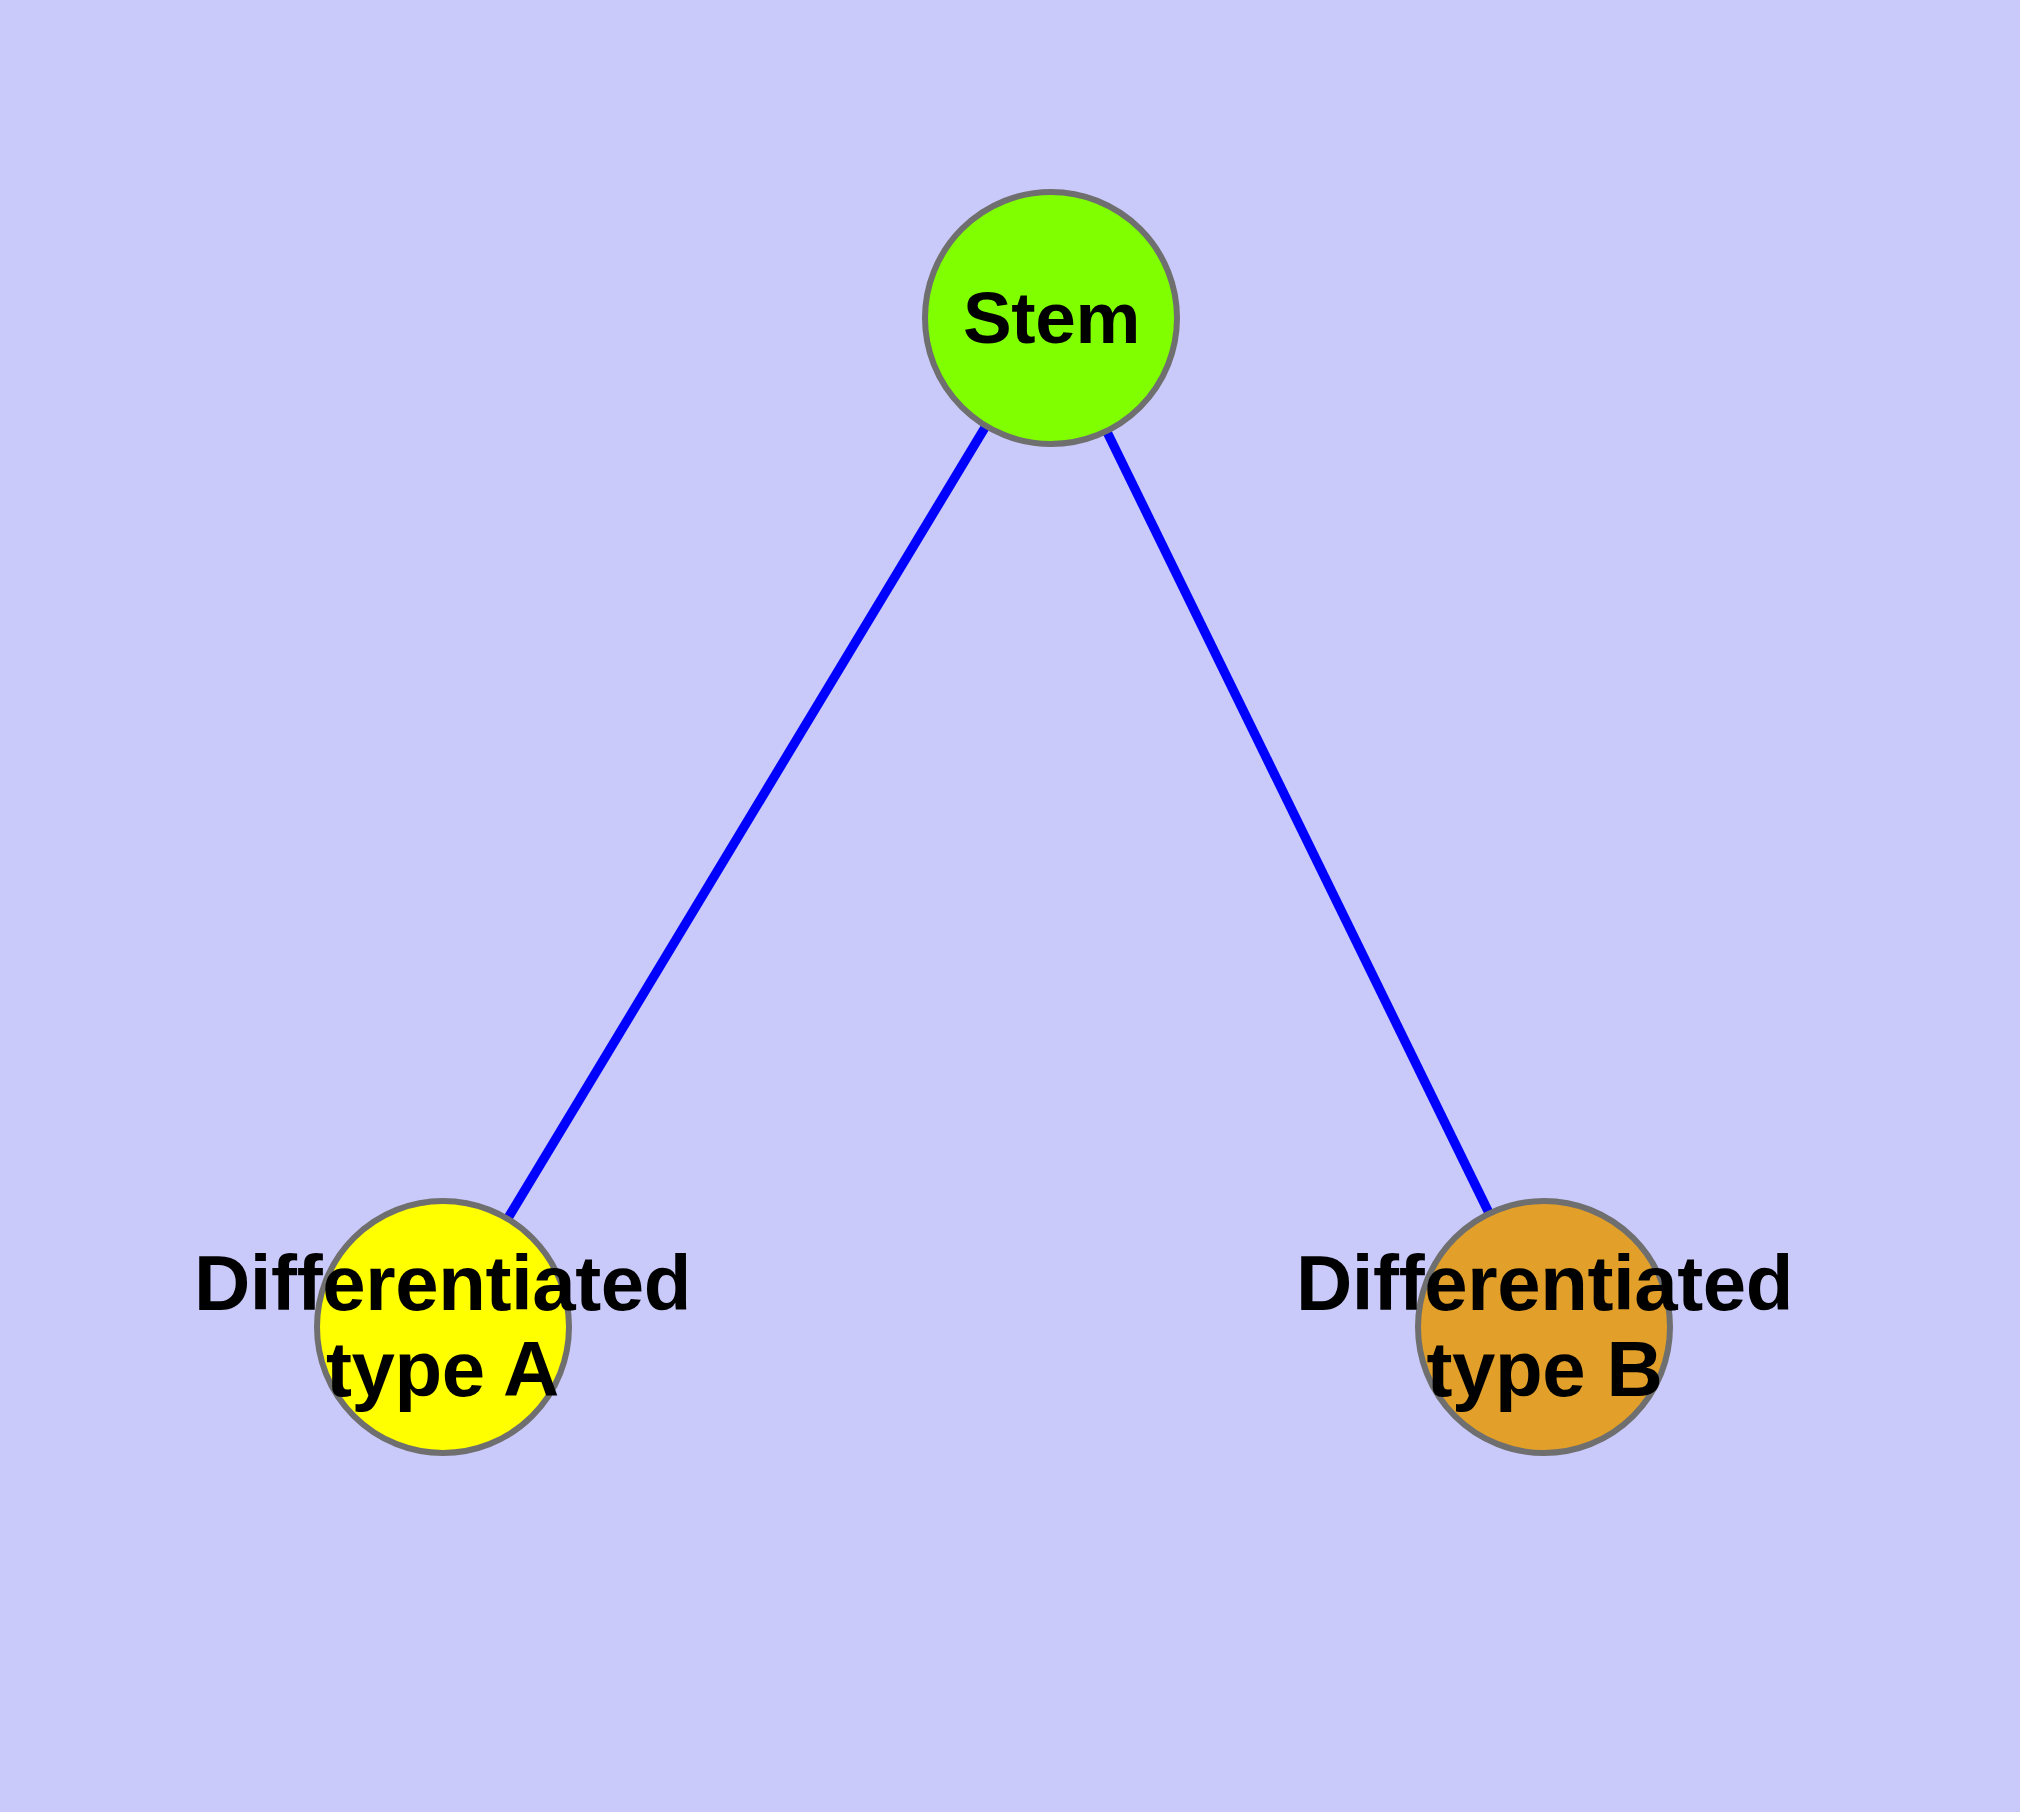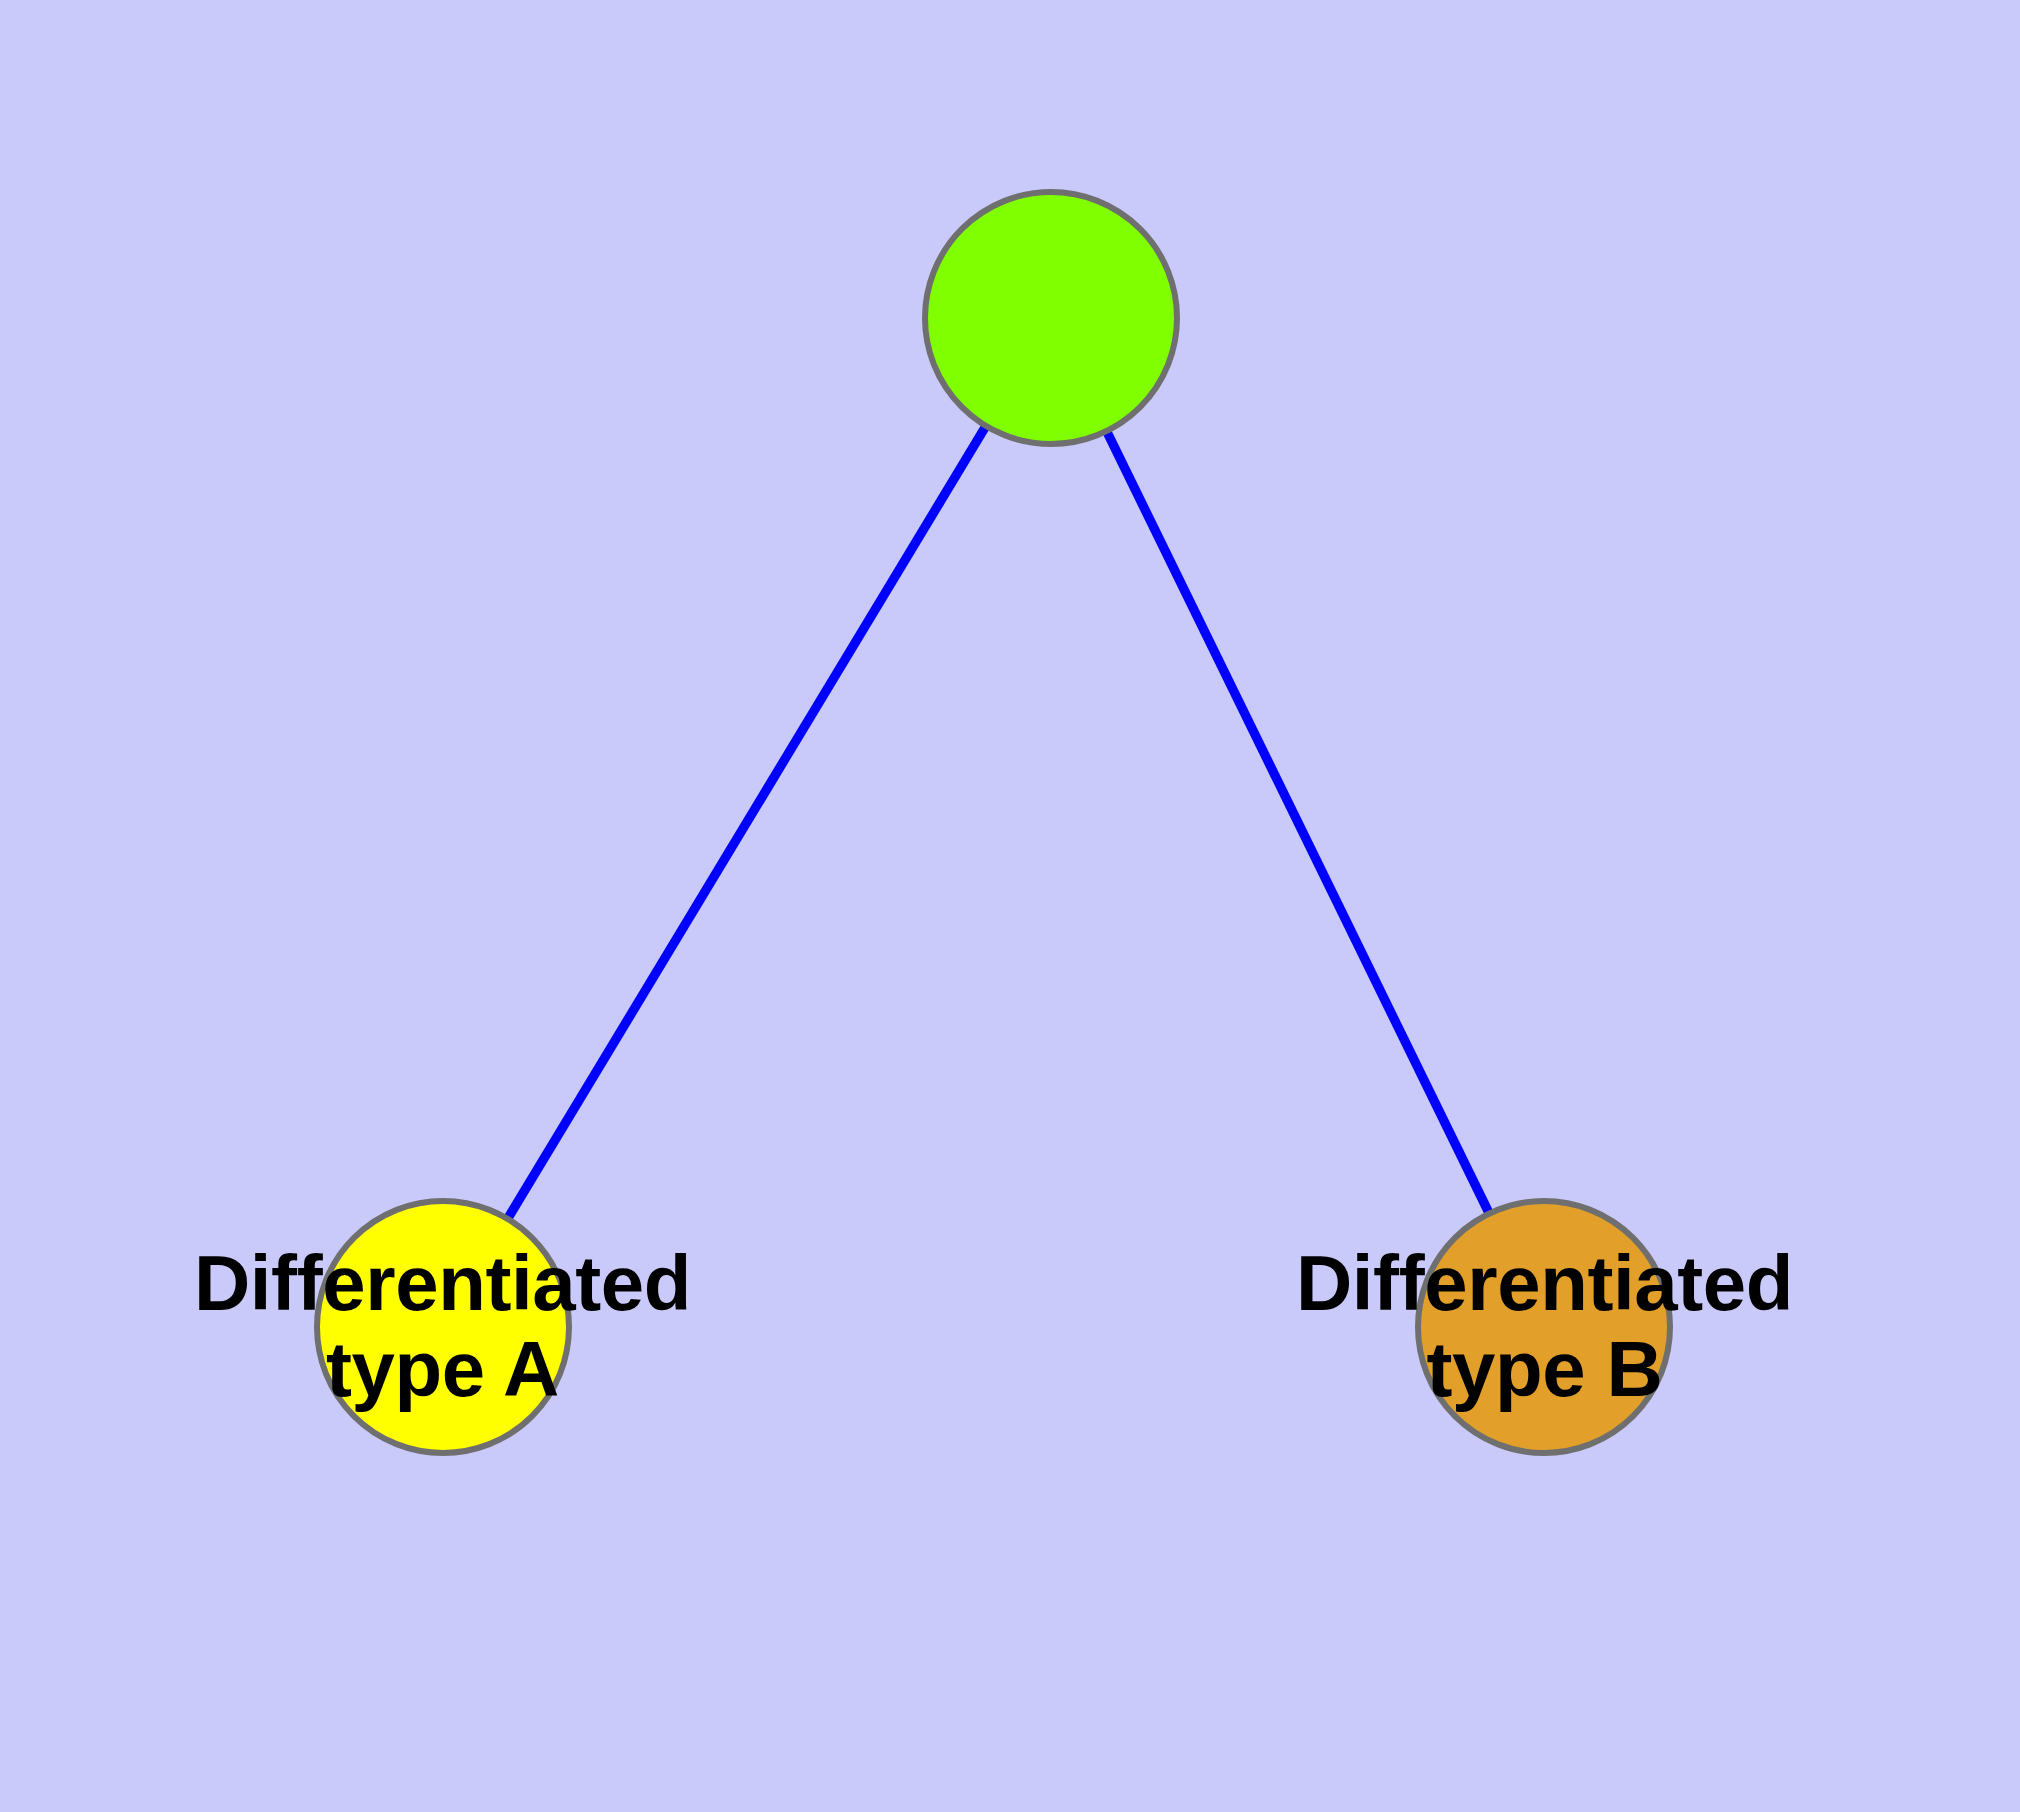--- a/index.html
+++ b/index.html
@@ -56,20 +56,21 @@
 
   <div id="bg" style="background: rgb(202, 202, 250); width: 2021px; height: 1812px;"></div>
 
   <svg id="edge-layer" viewBox="0 0 2384 2138">
       <line x1="1162.508439455788" y1="503.433087810045" x2="599.491560544212" y2="1436.566912189955" stroke="#0000ff" stroke-width="11" stroke-linecap="butt"></line>
       <line x1="1305.9018279491893" y1="509.74772381363425" x2="1756.0981720508107" y2="1430.2522761863656" stroke="#0000ff" stroke-width="11" stroke-linecap="butt"></line>
     </svg>
 
   <div id="node-layer" style="width: 2021px; height: 1812px;">
       <div class="node" style="left: 922px; top: 189px; width: 258px; height: 258px; background: rgb(127, 255, 0); border: 6px solid rgb(111, 111, 111);"></div>
+      <div class="node-label" style="font-size: 73px; color: rgb(0, 0, 0); left: 458px; top: 278px; width: 1187px;">Stem</div>
       <div class="node" style="left: 314px; top: 1198px; width: 258px; height: 258px; background: rgb(255, 255, 0); border: 6px solid rgb(111, 111, 111);"></div>
       <div class="node-label" style="font-size: 78px; color: rgb(0, 0, 0); left: -151px; top: 1241px; width: 1187px;">Differentiated
 type A</div>
       <div class="node" style="left: 1415px; top: 1198px; width: 258px; height: 258px; background: rgb(226, 160, 42); border: 6px solid rgb(111, 111, 111);"></div>
       <div class="node-label" style="font-size: 78px; color: rgb(0, 0, 0); left: 951px; top: 1241px; width: 1187px;">Differentiated
 type B</div>
     </div>
 
 </div>
 

